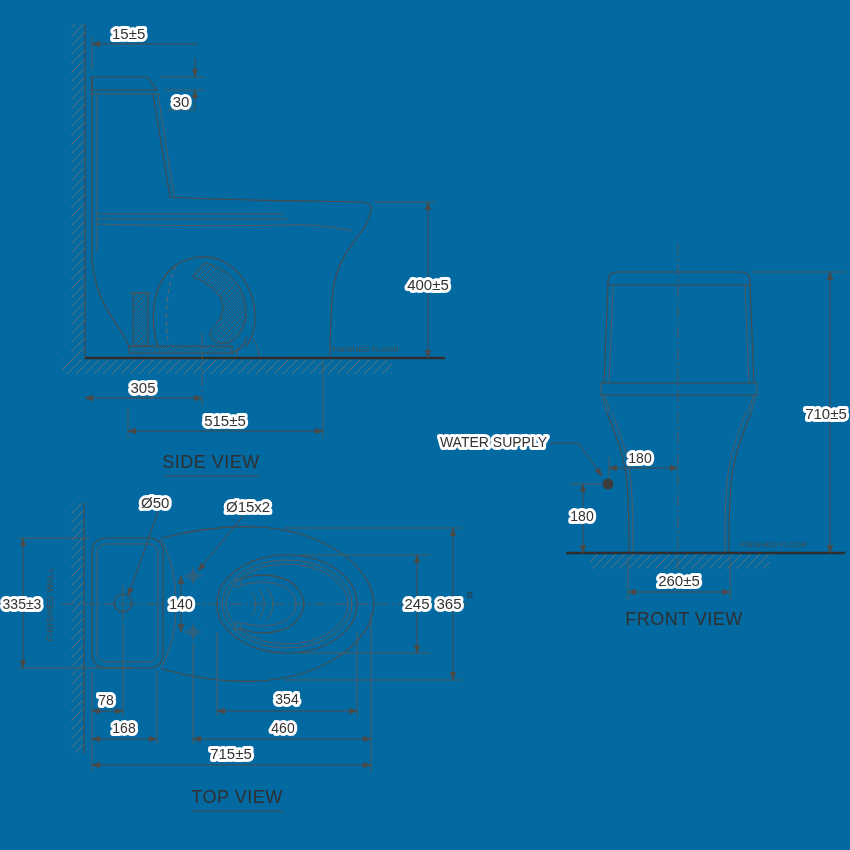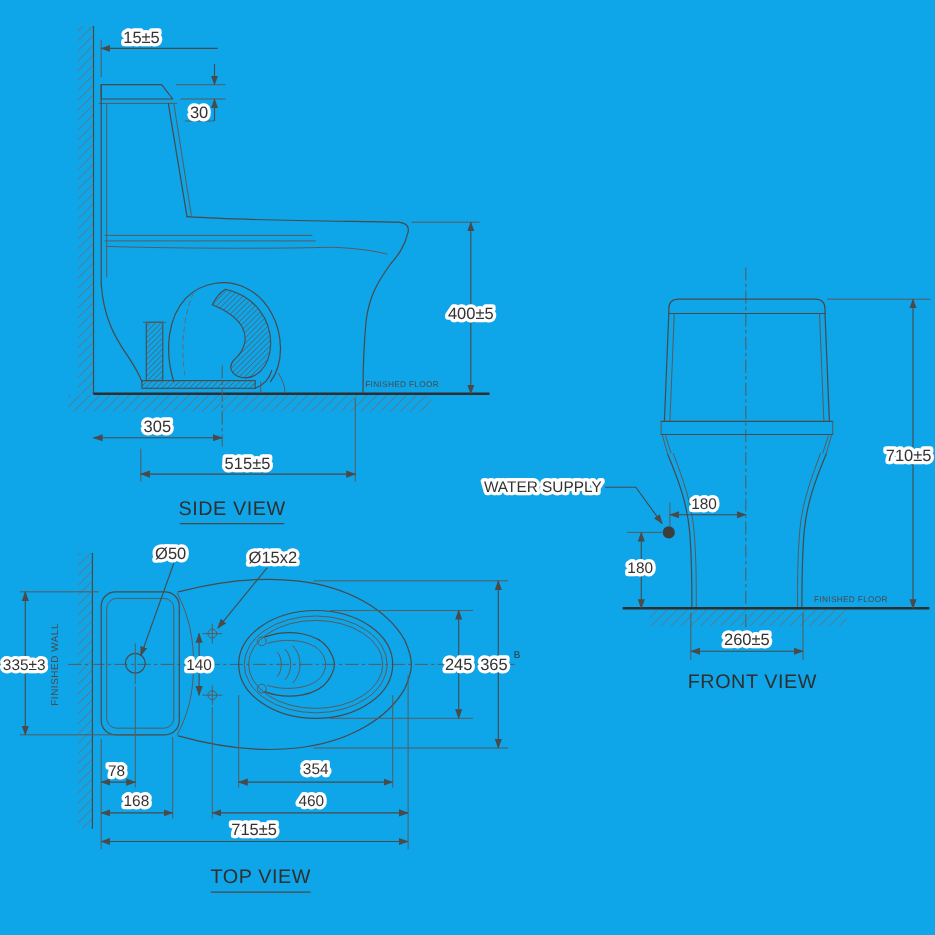--- a/index.html
+++ b/index.html
@@ -1,16 +1,16 @@
 <!DOCTYPE html>
 <html><head>
 <meta charset="utf-8">
 <style>
   html,body{margin:0;padding:0;background:#ffffff;}
-  #canvas{position:relative;width:850px;height:850px;background:#0ea5e9;
+  #canvas{position:relative;width:850px;height:850px;background:#0369a1;
           font-family:"Liberation Sans", sans-serif;}
   svg{display:block}
   .geo{stroke:#4a4a4a;stroke-width:1.1;fill:none;stroke-linecap:round;stroke-linejoin:round;}
   .geo-thin{stroke:#5a5a5a;stroke-width:0.9;fill:none;}
   .thick{stroke:#2e2e2e;stroke-width:2.4;fill:none;}
   .dimline{stroke:#4a4a4a;stroke-width:1;fill:none;}
   .ext{stroke:#5a5a5a;stroke-width:0.9;fill:none;}
   .cl{stroke:#5a5a5a;stroke-width:0.9;fill:none;stroke-dasharray:12 3 3 3;}
   .hid{stroke:#6a6a6a;stroke-width:0.9;fill:none;stroke-dasharray:5 3;}
   .section{fill:url(#hatch2);stroke:#4a4a4a;stroke-width:1;}

